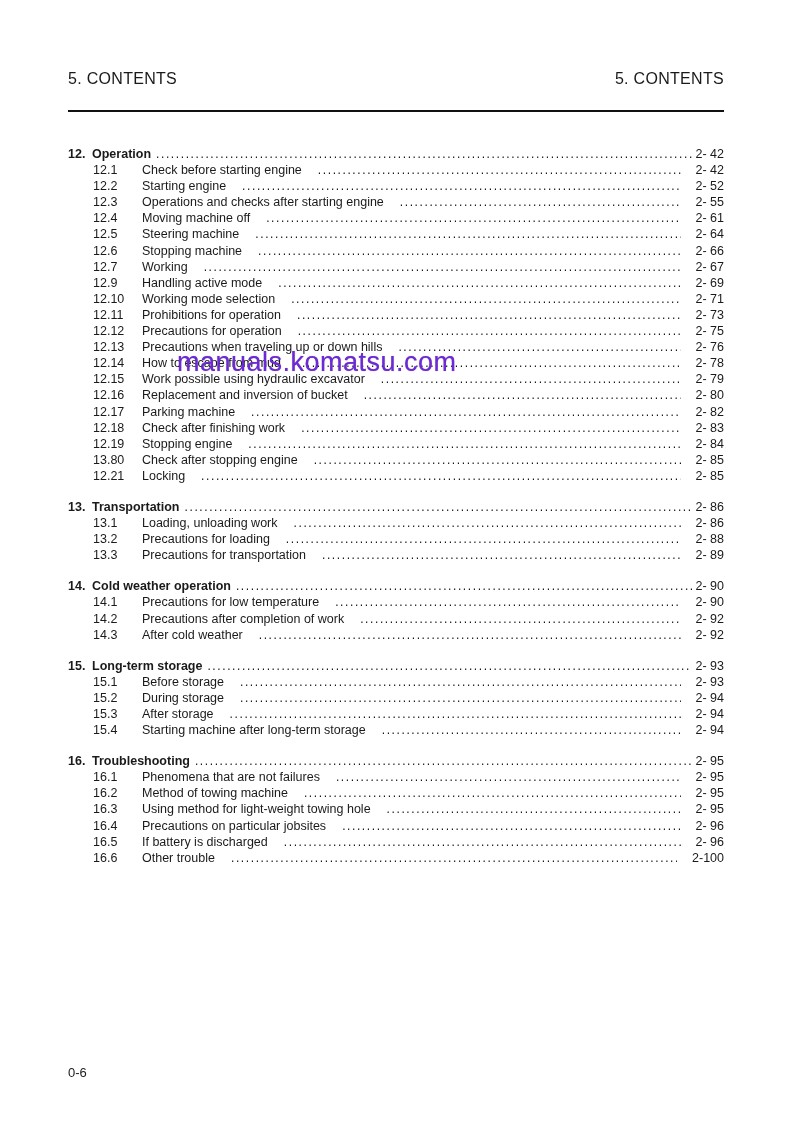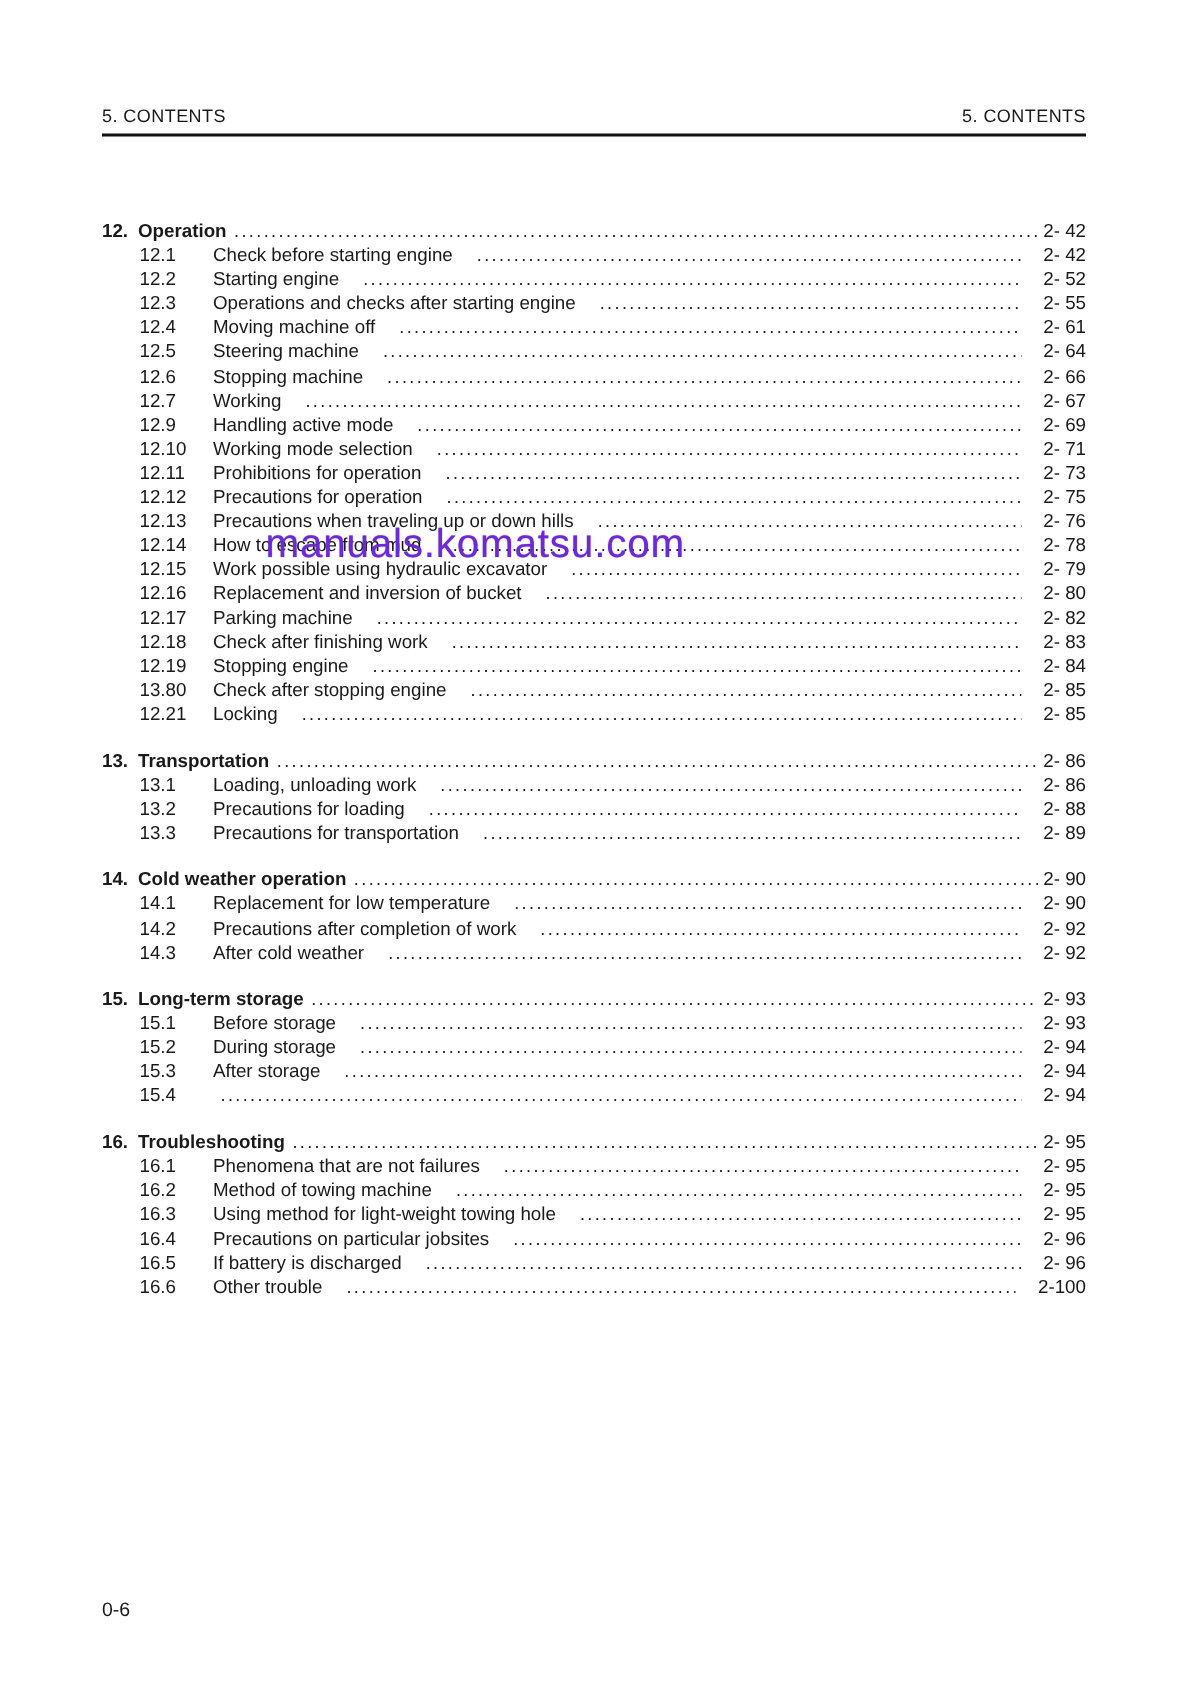--- a/index.html
+++ b/index.html
@@ -14,23 +14,23 @@
   }
   .header {
     position: absolute;
     top: 70px;
     left: 68px;
     right: 71px;
   }
   .header-row {
     display: flex;
     justify-content: space-between;
-    font-size: 12px;
+    font-size: 16px;
     letter-spacing: 0.3px;
-    padding-bottom: 5px;
+    padding-bottom: 22px;
     border-bottom: 2px solid #111;
     text-align: right;
   }
   .content {
     position: absolute;
     top: 146px;
     left: 68px;
     right: 71px;
   }
   .section { margin-bottom: 15px; }
@@ -249,21 +249,21 @@
       </div>
       <div class="section">
         <div class="row section-row">
           <span class="num sec-num">14.</span>
           <span class="title sec-title">Cold weather operation</span>
           <span class="dots"></span>
           <span class="page-num">2- 90</span>
         </div>
         <div class="row item-row">
           <span class="num item-num">14.1</span>
-          <span class="title">Replacement for low temperature</span>
+          <span class="title">Precautions for low temperature</span>
           <span class="dots"></span>
           <span class="page-num">2- 90</span>
         </div>
         <div class="row item-row">
           <span class="num item-num">14.2</span>
           <span class="title">Precautions after completion of work</span>
           <span class="dots"></span>
           <span class="page-num">2- 92</span>
         </div>
         <div class="row item-row">
@@ -293,20 +293,21 @@
           <span class="page-num">2- 94</span>
         </div>
         <div class="row item-row">
           <span class="num item-num">15.3</span>
           <span class="title">After storage</span>
           <span class="dots"></span>
           <span class="page-num">2- 94</span>
         </div>
         <div class="row item-row">
           <span class="num item-num">15.4</span>
+          <span class="title">Starting machine after long-term storage</span>
           <span class="dots"></span>
           <span class="page-num">2- 94</span>
         </div>
       </div>
       <div class="section">
         <div class="row section-row">
           <span class="num sec-num">16.</span>
           <span class="title sec-title">Troubleshooting</span>
           <span class="dots"></span>
           <span class="page-num">2- 95</span>

